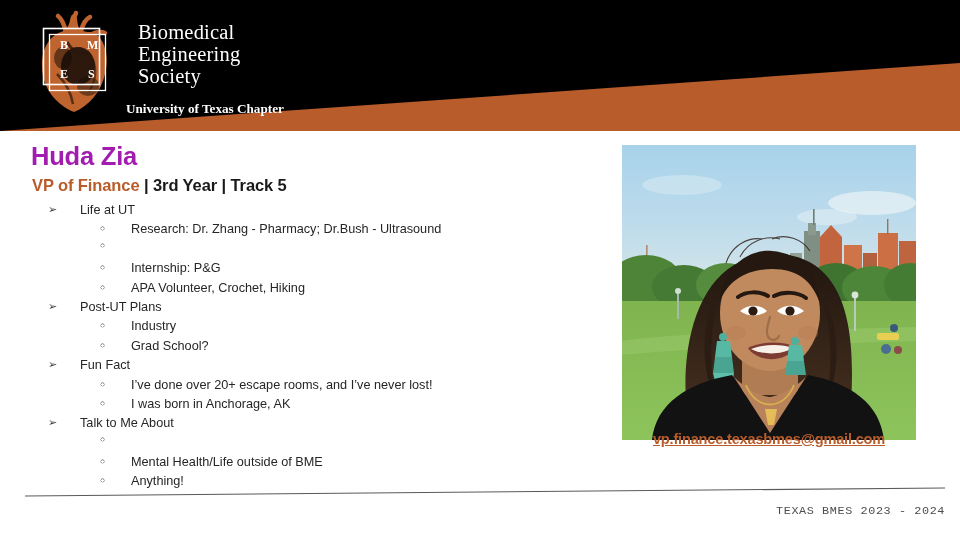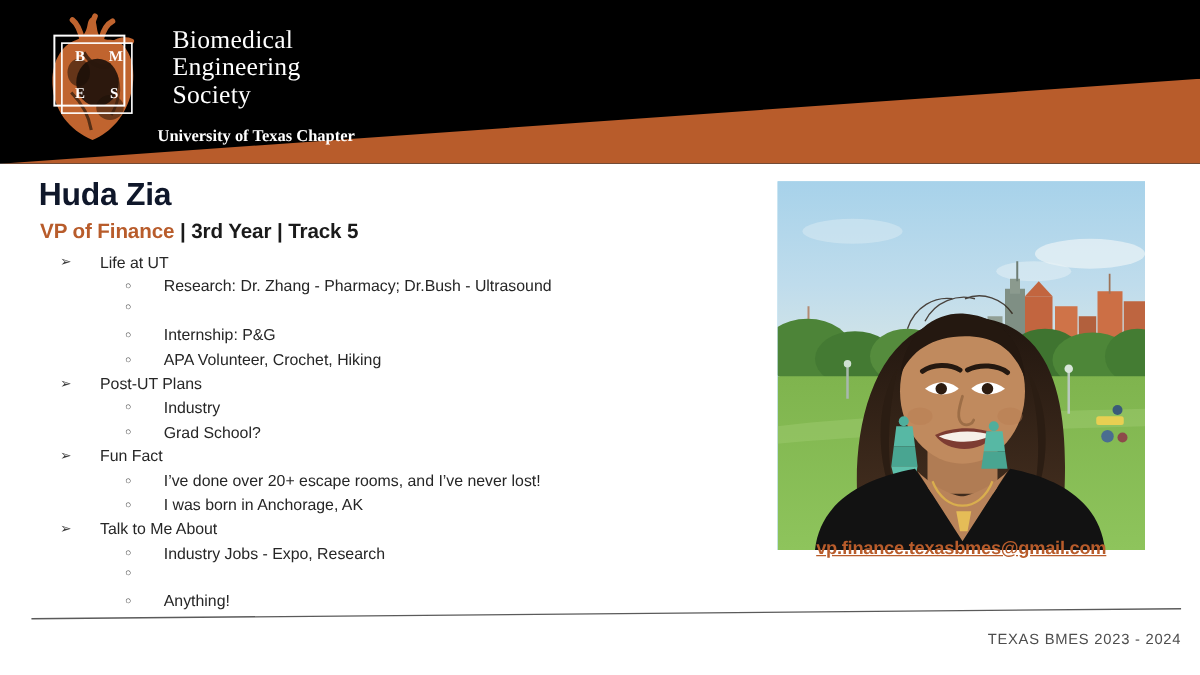--- a/index.html
+++ b/index.html
@@ -63,21 +63,21 @@
     margin-top: 15px;
     letter-spacing: 0px;
   }
 
   
   #person-name {
     position: absolute;
     left: 31px; top: 142px;
     font-size: 25.5px;
     font-weight: bold;
-    color: #0f172a;
+    color: #a21caf;
     letter-spacing: -0.2px;
   }
   #person-role {
     position: absolute;
     left: 32px; top: 176px;
     font-size: 16.5px;
     font-weight: bold;
     color: #1a1a1a;
     letter-spacing: -0.1px;
     white-space: nowrap;
@@ -145,21 +145,21 @@
     left: 25px; top: 483px;
     width: 920px; height: 10px;
   }
 
   
   #footer-text {
     position: absolute;
     left: 600px; top: 504px;
     width: 345px;
     text-align: right;
-    font-family: Liberation Sans, sans-serif;
+    font-family: Liberation Mono, monospace;
     font-size: 11.8px;
     color: #4d4d4d;
     letter-spacing: 0.6px;
   }
 </style>
 </head>
 <body>
 
 <div id="header-band">
   <div id="orange-wedge"></div>
@@ -266,24 +266,24 @@
     <span class="l2-marker">○</span>
     <span class="l2-label">I was born in Anchorage, AK</span>
   </div>
 
   <div class="l1-row">
     <span class="l1-marker">➢</span>
     <span class="l1-label">Talk to Me About</span>
   </div>
   <div class="l2-row">
     <span class="l2-marker">○</span>
-    <span class="l2-label">Industry Jobs - Expo, Research</span>
-  </div>
-  <div class="l2-row">
-    <span class="l2-marker">○</span>
+  </div>
+  <div class="l2-row">
+    <span class="l2-marker">○</span>
+    <span class="l2-label">Mental Health/Life outside of BME</span>
   </div>
   <div class="l2-row">
     <span class="l2-marker">○</span>
     <span class="l2-label">Anything!</span>
   </div>
 </div>
 
 <div id="photo-frame">
   <svg width="294" height="295" viewBox="0 0 294 295">
     <defs>

